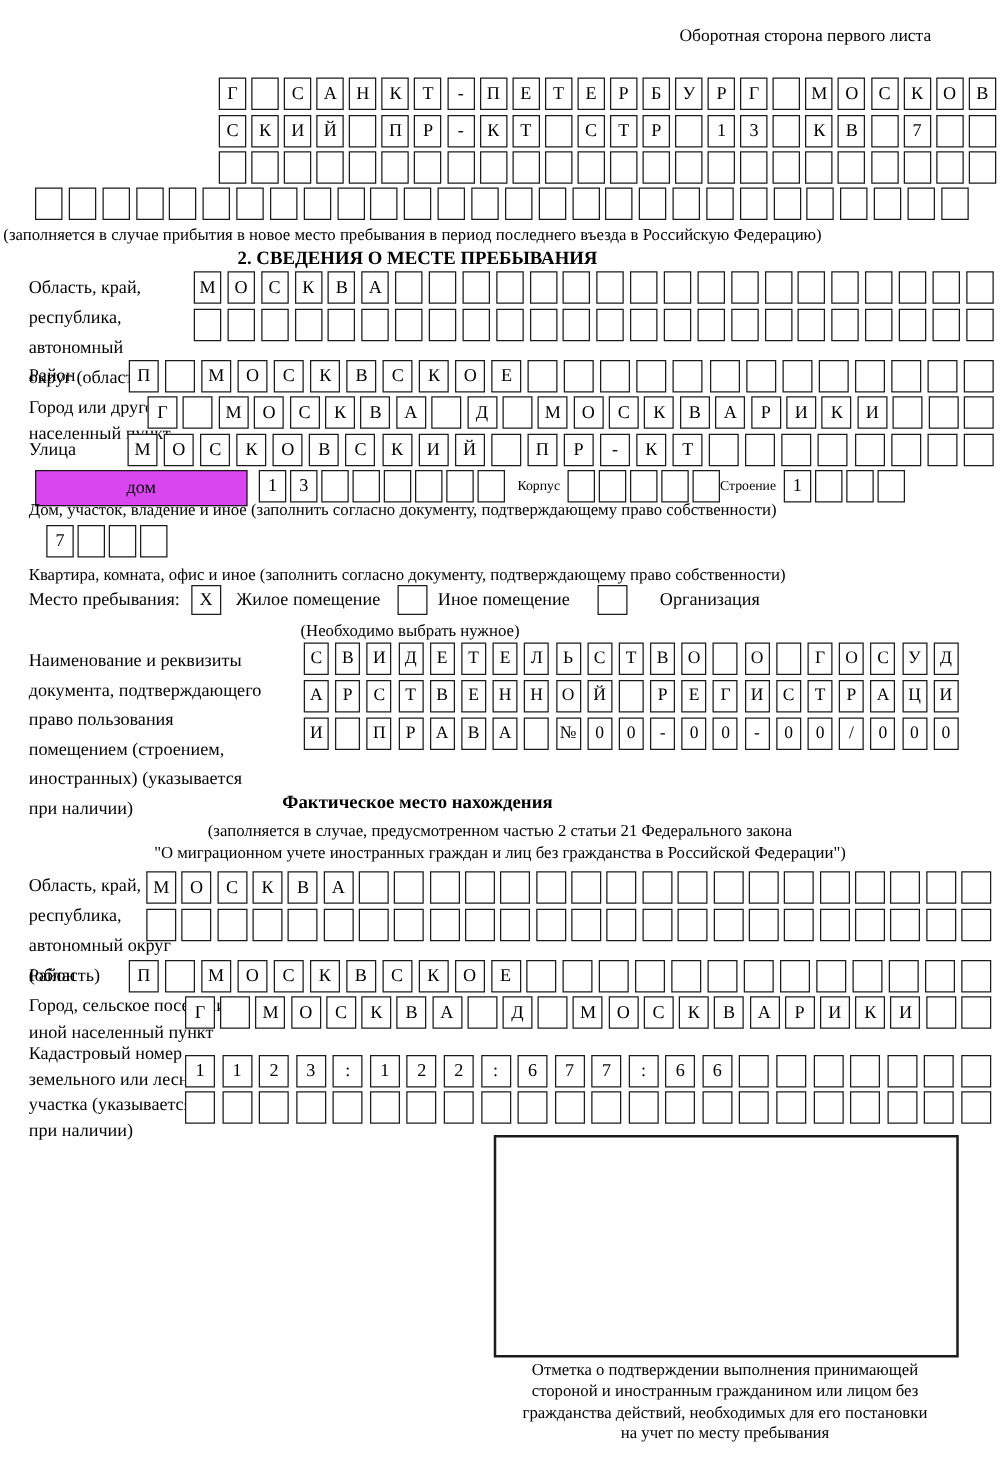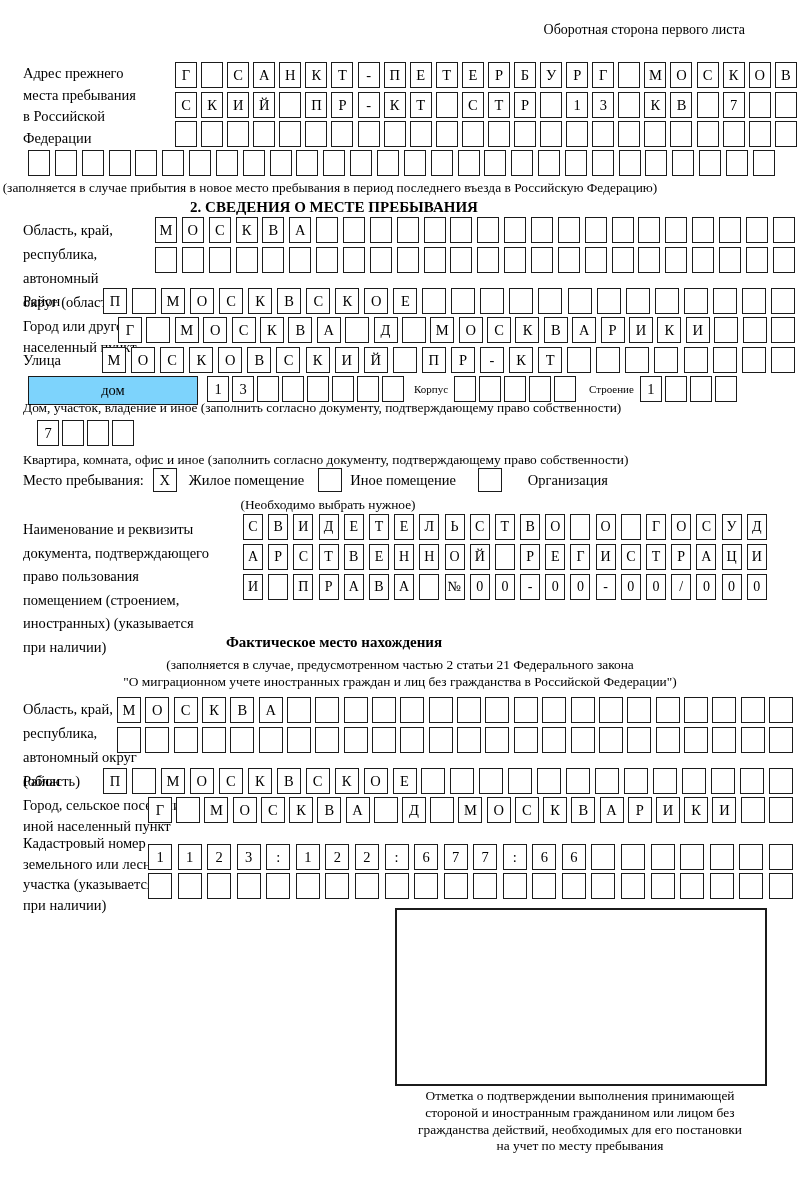--- a/index.html
+++ b/index.html
@@ -9,41 +9,35 @@
   .note{position:absolute;font-size:13.4px;}
   .center{text-align:center;}
   .title{position:absolute;left:0;width:668px;text-align:center;font-weight:bold;font-size:15px;}
   .cellrow{position:absolute;display:flex;justify-content:space-between;height:27px;}
   .cell{width:22px;height:26px;border:1.6px solid #1b1b1b;box-sizing:border-box;background:#fff;
         display:flex;align-items:center;justify-content:center;font-size:14.5px;}
   .w24 .cell{width:24px;}
   .w20 .cell{width:20px;font-size:14px;}
   .minirow{display:flex;gap:3px;}
   .composite{position:absolute;display:flex;align-items:flex-start;}
-  .widebox{height:29px;border:1.6px solid #1b1b1b;box-sizing:border-box;background:#7dd3fc;
+  .widebox{height:29px;border:1.6px solid #1b1b1b;box-sizing:border-box;background:#d946ef;
            display:flex;align-items:center;justify-content:center;font-size:14.5px;}
   .inline-lbl{font-size:11px;line-height:27px;white-space:nowrap;}
   .cb{width:24px;height:24px;border:1.6px solid #1b1b1b;box-sizing:border-box;display:inline-flex;
       align-items:center;justify-content:center;font-size:14.5px;flex:none;}
   .mesto{position:absolute;display:flex;align-items:center;font-size:14.5px;}
   .markbox{position:absolute;border:2px solid #1b1b1b;background:#fff;}
 </style>
 </head>
 <body>
 
 <div id="page">
 
   <div class="note" style="top:22px;right:55px;font-size:14px;">Оборотная сторона первого листа</div>
 
-  <div class="lbl" style="left:23px;top:63px;">
-      <div>Адрес прежнего</div>
-      <div>места пребывания</div>
-      <div>в Российской</div>
-      <div>Федерации</div>
-    </div>
   <div class="cellrow" style="left:175px;top:62px;width:622px;">
       <div class="cell">Г</div>
       <div class="cell"></div>
       <div class="cell">С</div>
       <div class="cell">А</div>
       <div class="cell">Н</div>
       <div class="cell">К</div>
       <div class="cell">Т</div>
       <div class="cell">-</div>
       <div class="cell">П</div>
@@ -310,21 +304,21 @@
         <div class="cell"></div>
       </div>
     <span class="inline-lbl" style="margin-left:10px;">Корпус</span>
     <div class="minirow" style="margin-left:6px;">
         <div class="cell"></div>
         <div class="cell"></div>
         <div class="cell"></div>
         <div class="cell"></div>
         <div class="cell"></div>
       </div>
-    <span class="inline-lbl" style="margin-left:13px;">Строение</span>
+    <span class="inline-lbl" style="">Строение</span>
     <div class="minirow" style="margin-left:6px;">
         <div class="cell">1</div>
         <div class="cell"></div>
         <div class="cell"></div>
         <div class="cell"></div>
       </div>
   </div>
   <div class="note" style="left:23px;top:400px;">Дом, участок, владение и иное (заполнить согласно документу, подтверждающему право собственности)</div>
 
   <div class="composite" style="left:28px;top:420px;">

